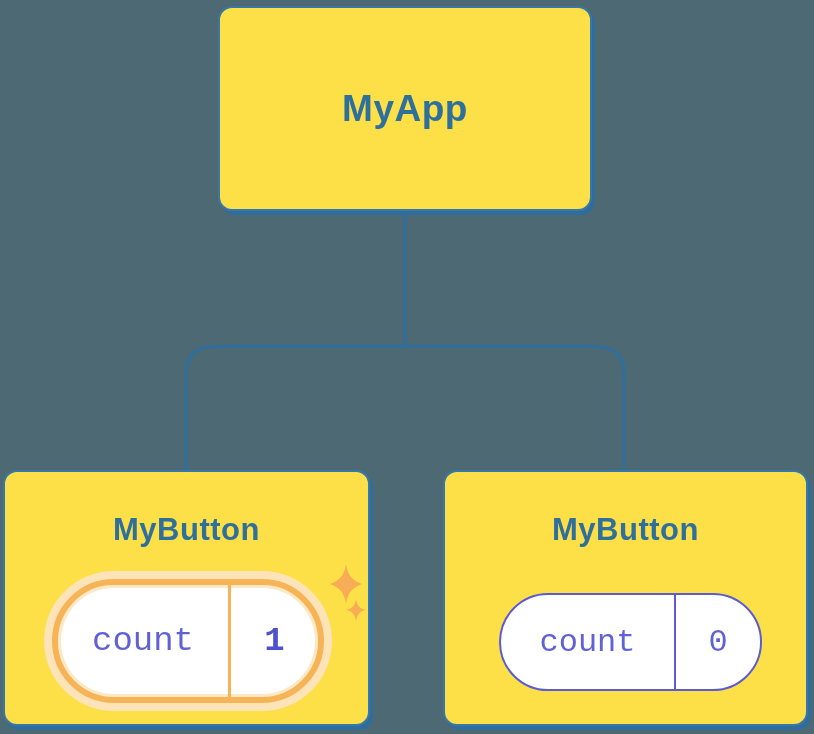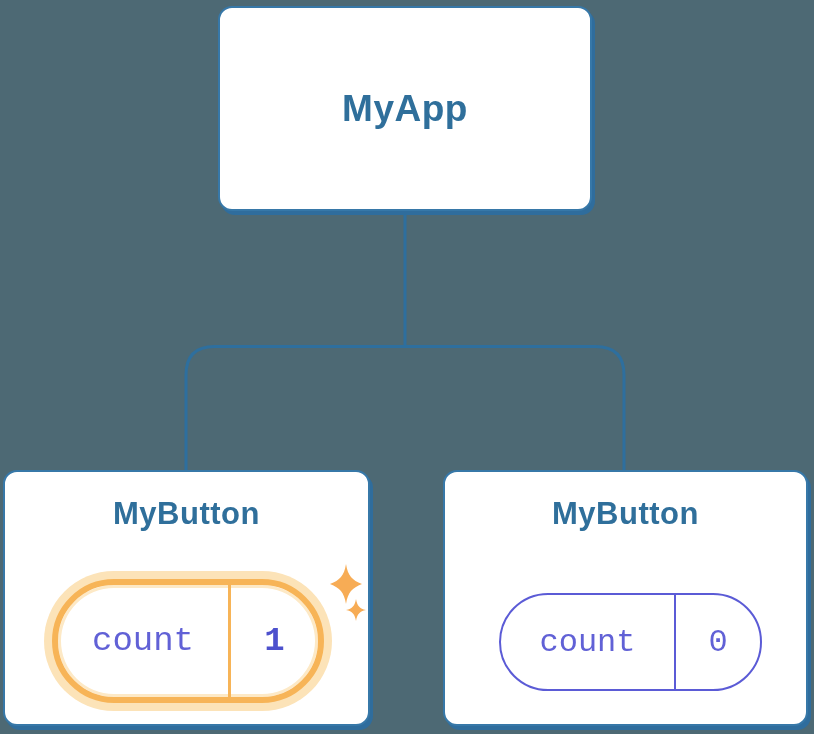--- a/index.html
+++ b/index.html
@@ -18,21 +18,21 @@
   }
   .connector-svg {
     position: absolute;
     left: 0;
     top: 0;
     width: 814px;
     height: 734px;
   }
   .node {
     position: absolute;
-    background: #ffffff;
+    background: #fde047;
     border: 2px solid #3778a8;
     border-radius: 14px;
     box-shadow: 3px 4px 0 #2f6d9d;
     box-sizing: border-box;
   }
   .node-root {
     left: 218px;
     top: 6px;
     width: 374px;
     height: 205px;
@@ -59,21 +59,21 @@
   .node-child-right {
     left: 443px;
     top: 470px;
     width: 365px;
     height: 256px;
   }
   .child-title {
     position: absolute;
     left: 0;
     right: 0;
-    top: 24px;
+    top: 40px;
   }
   
   .pill {
     position: absolute;
     box-sizing: border-box;
     background: #ffffff;
     border: 2px solid #5b5bd6;
     border-radius: 999px;
     display: flex;
     align-items: stretch;

